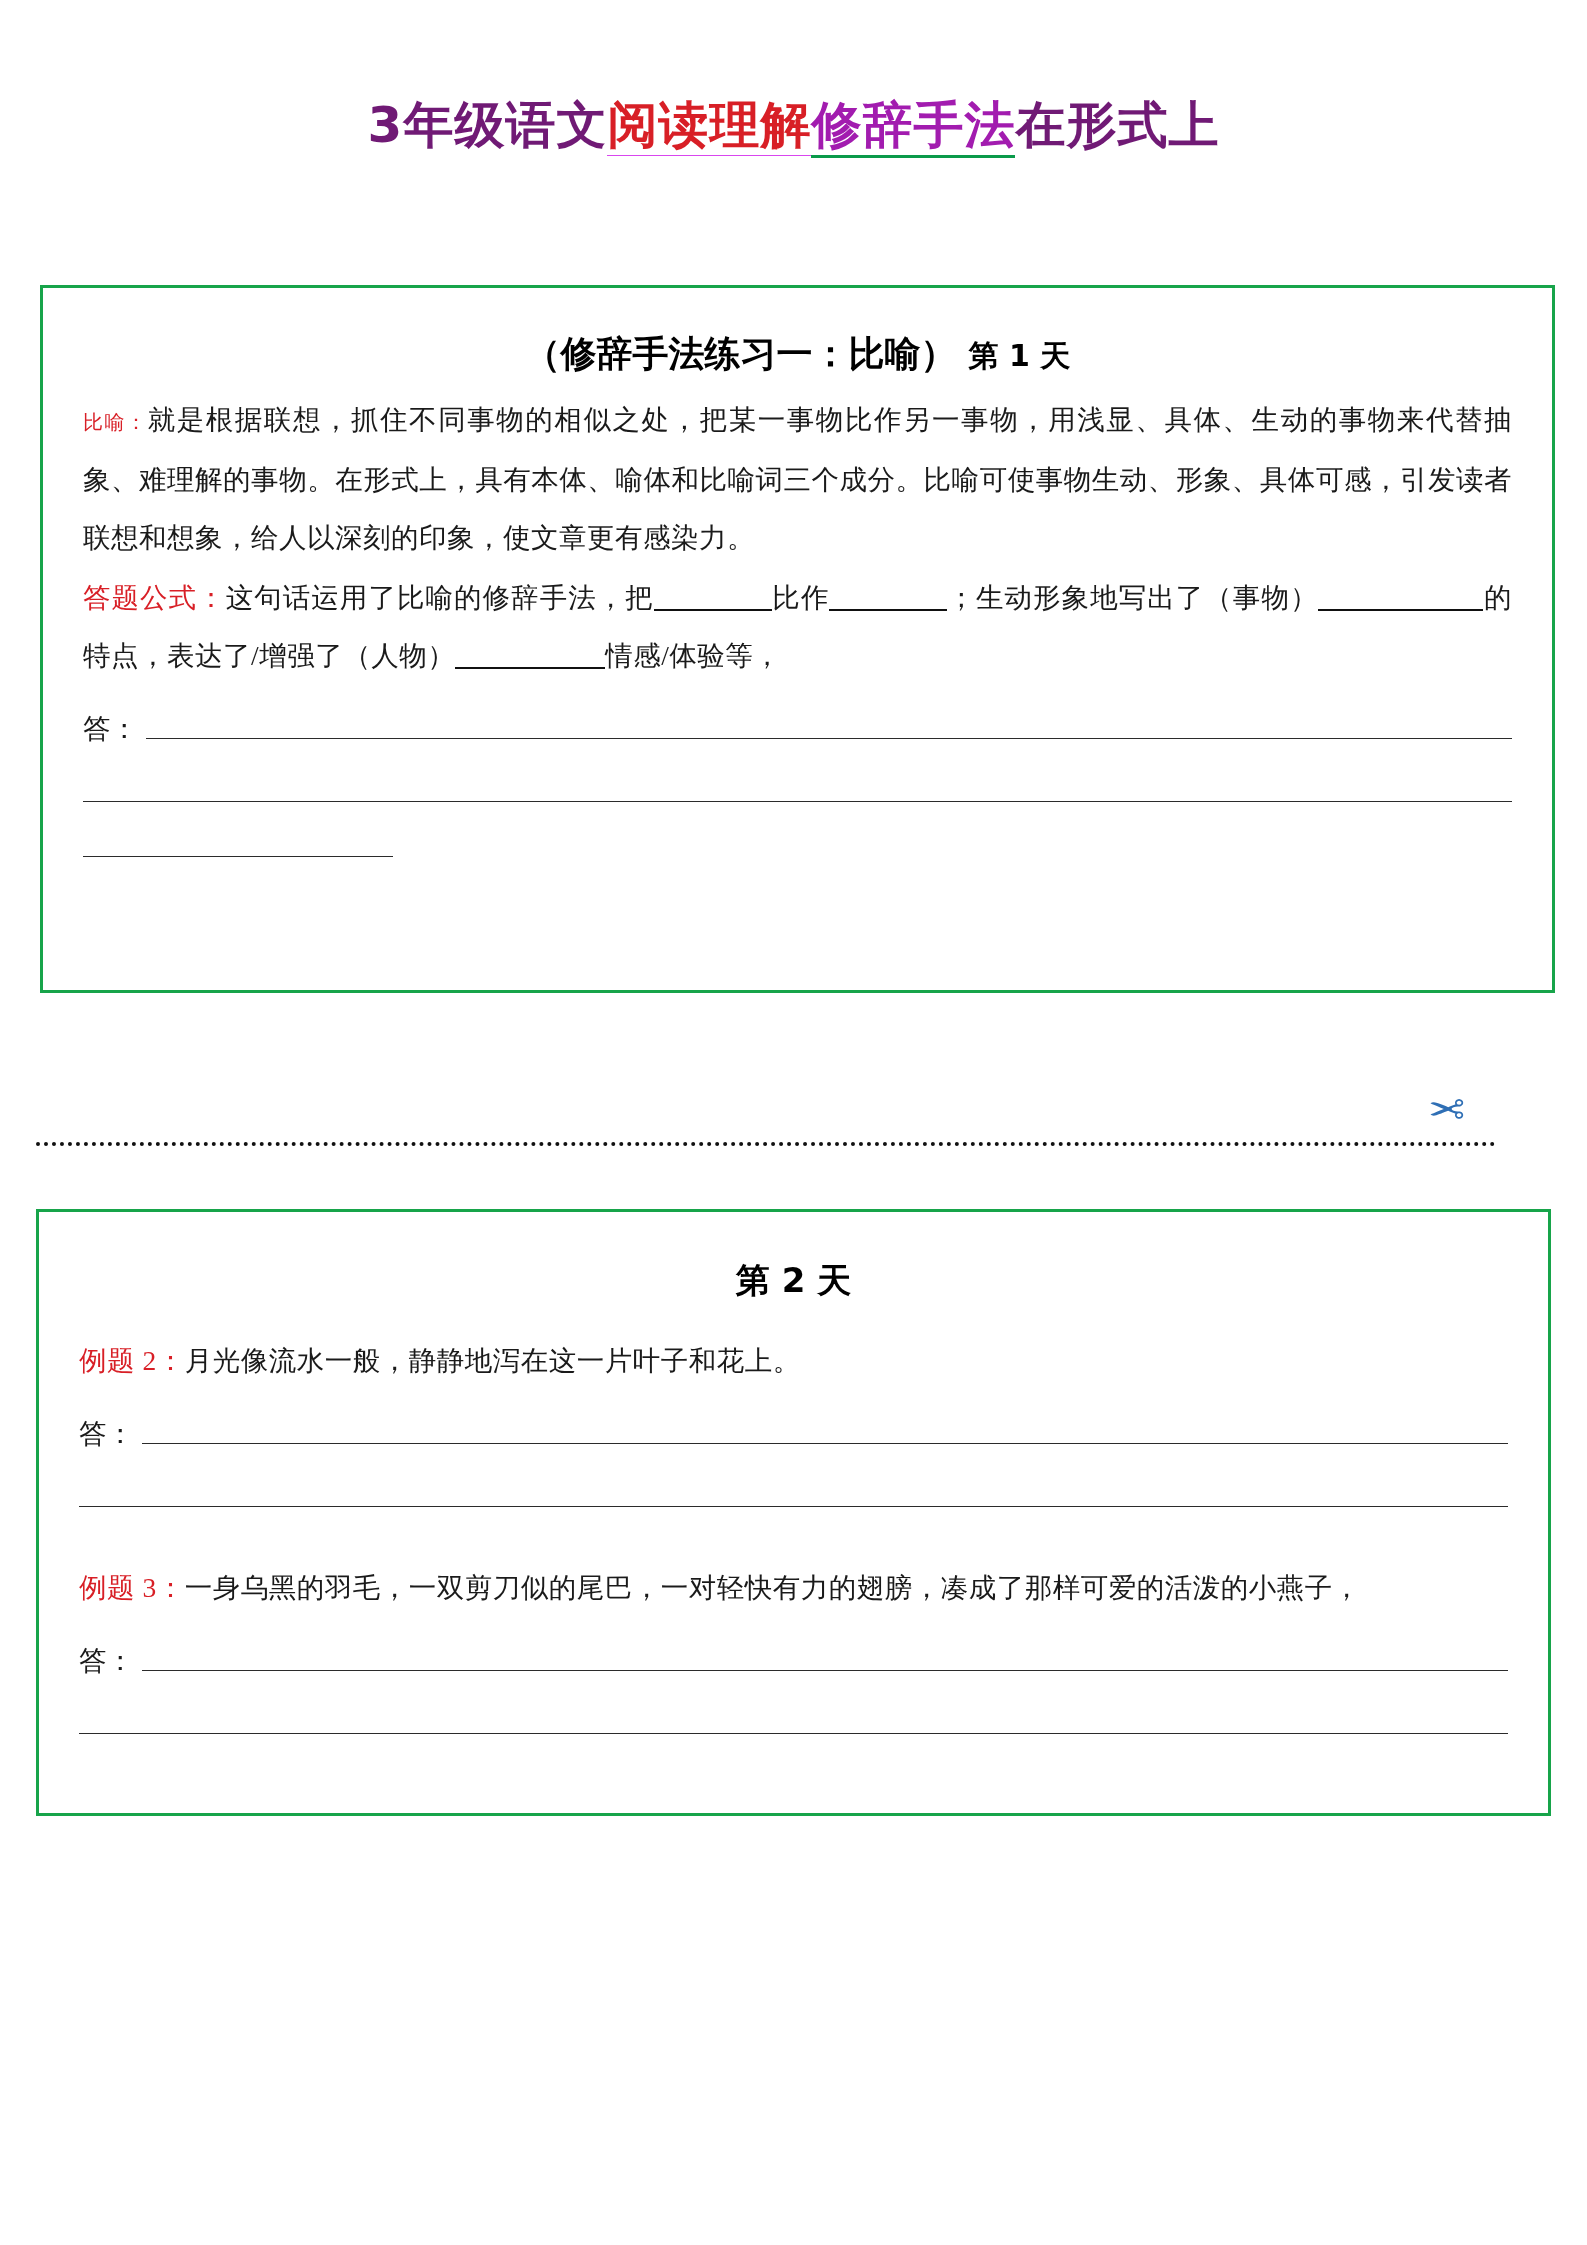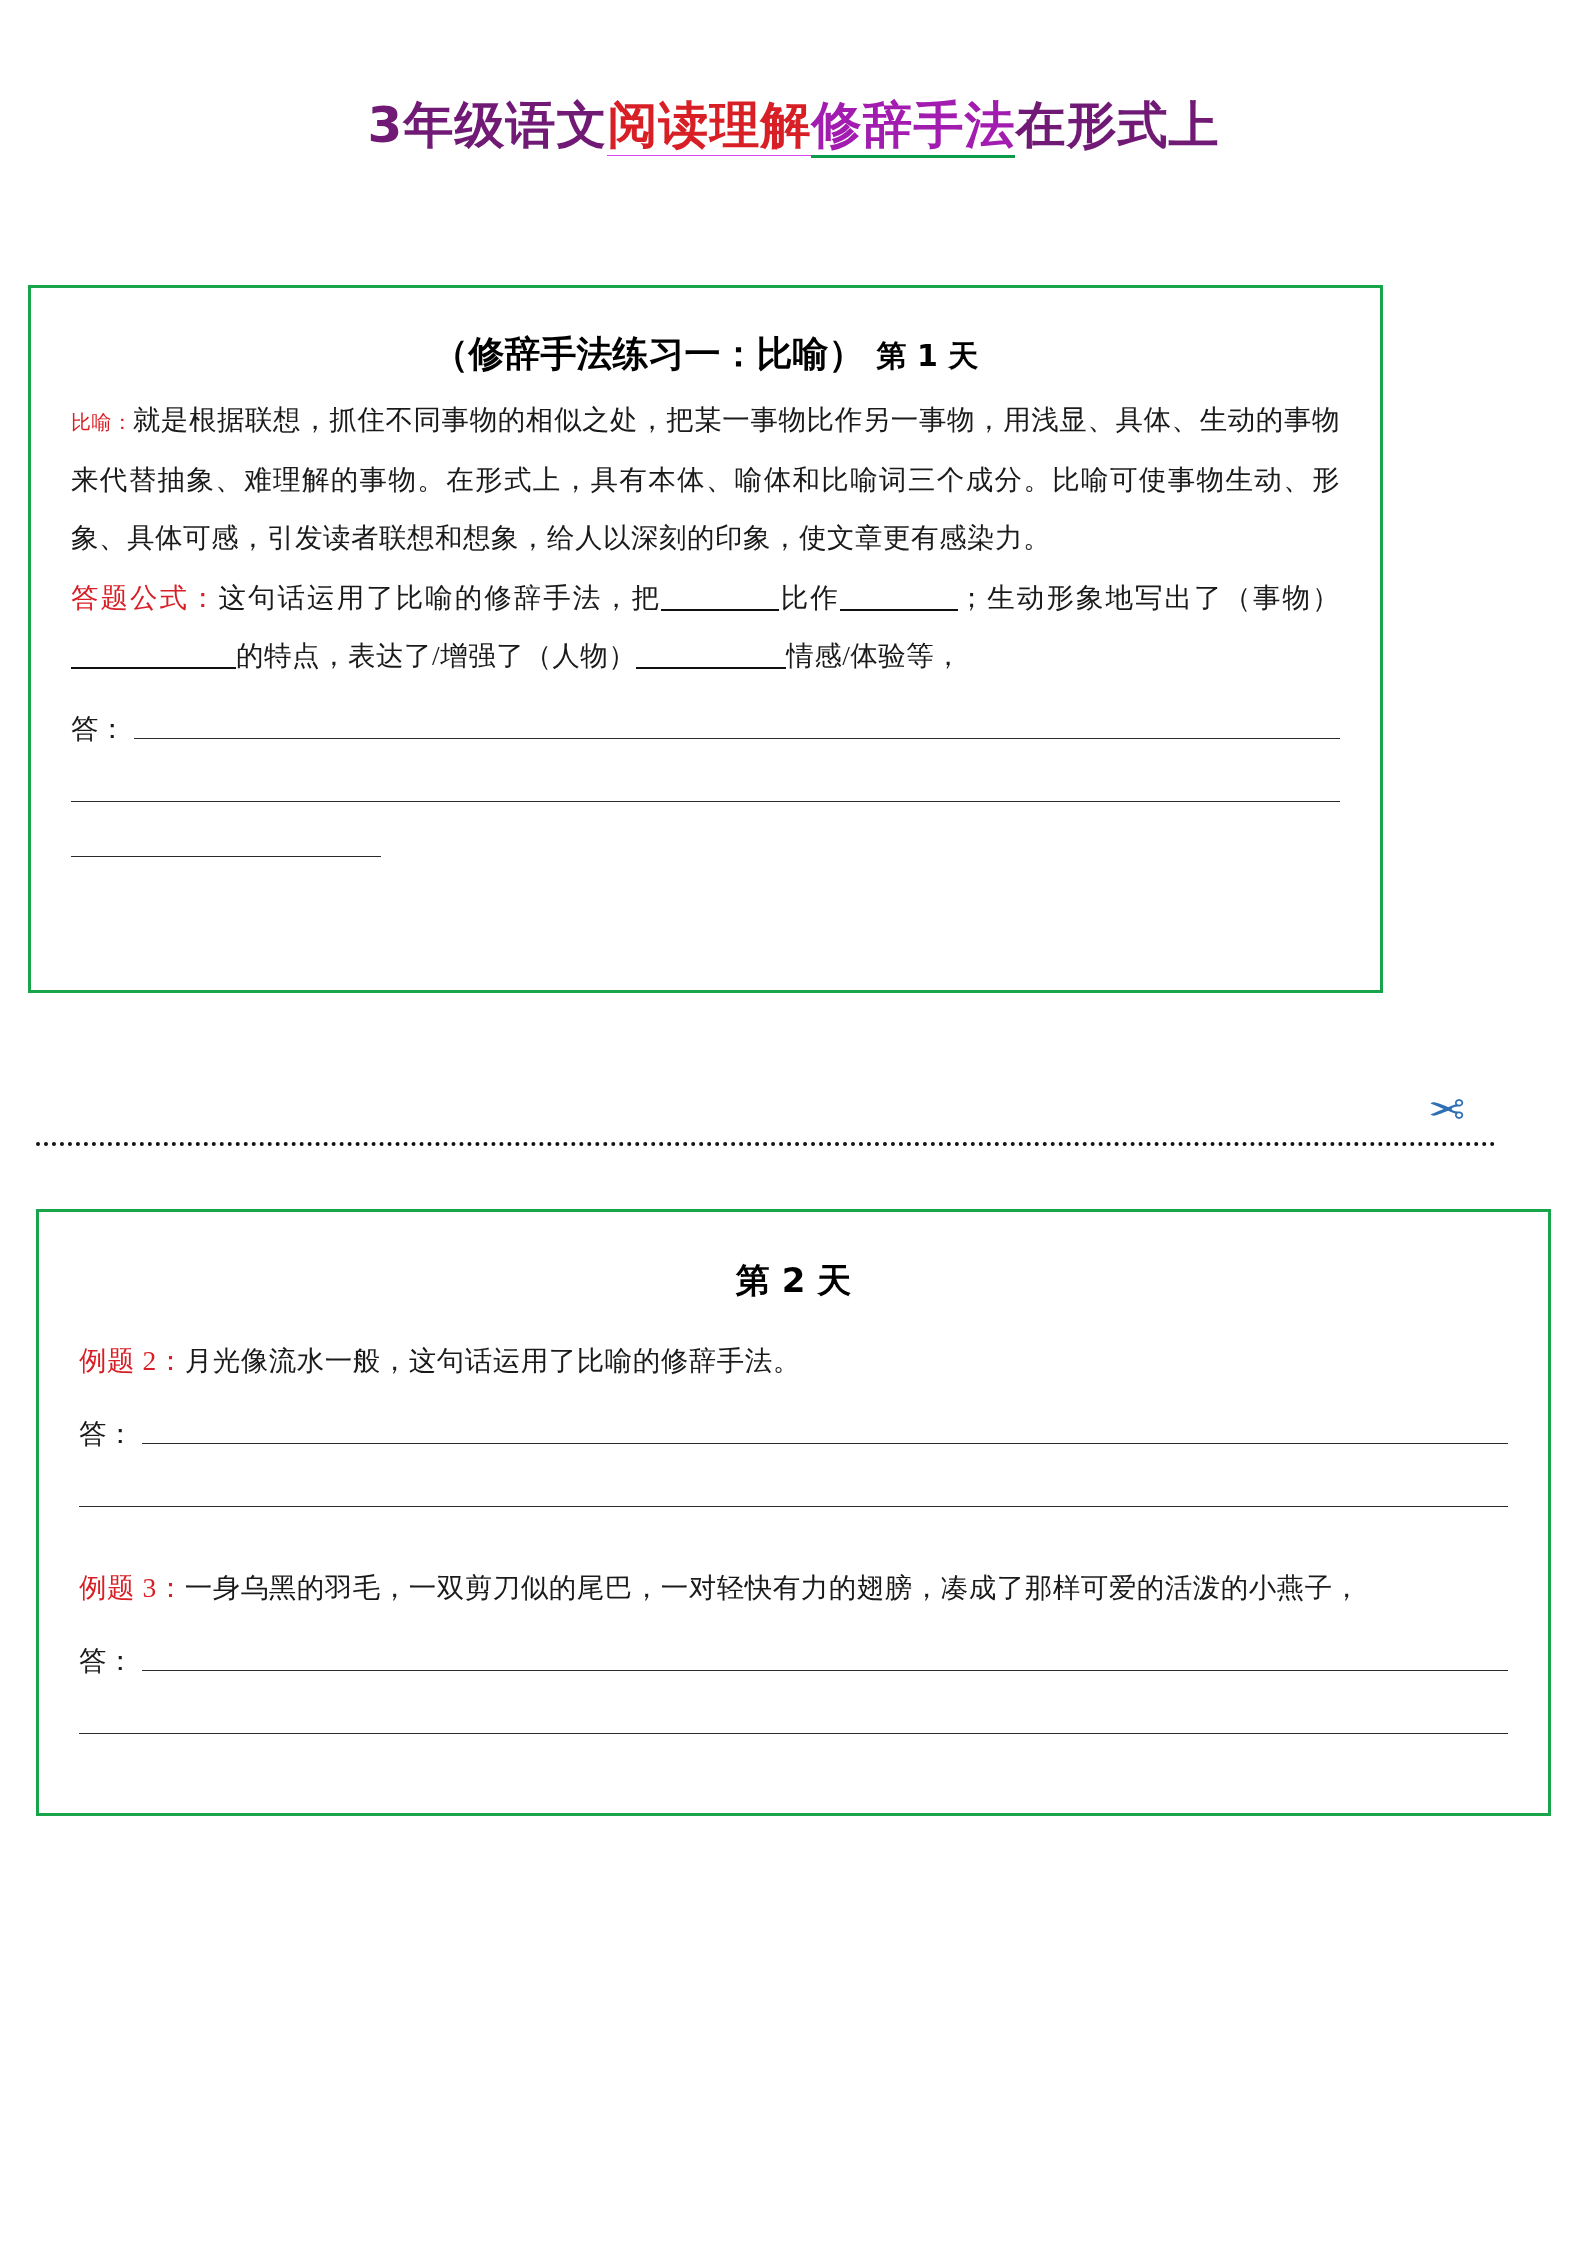--- a/index.html
+++ b/index.html
@@ -49,23 +49,23 @@
   }
 
   
   .box {
     position: absolute;
     border: 3px solid #17a44a;
     box-sizing: border-box;
     background: #fff;
   }
   #box1 {
-    left: 28px;
+    left: 40px;
     top: 203px;
-    width: 1355px;
+    width: 1515px;
     height: 708px;
   }
   #box2 {
     left: 36px;
     top: 1127px;
     width: 1515px;
     height: 607px;
   }
   .box-inner {
     padding: 20px 40px 0 40px;
@@ -202,21 +202,21 @@
   </div>
 
   <div class="scissors">✂</div>
   <div class="cutline"></div>
 
   <div class="box" id="box2">
     <div class="box-inner">
       <div class="day-head">第 2 天</div>
 
       <div class="para">
-        <span class="lbl-red">例题 2：</span><span>月光像流水一般，这句话运用了比喻的修辞手法。</span>
+        <span class="lbl-red">例题 2：</span><span>月光像流水一般，静静地泻在这一片叶子和花上。</span>
       </div>
 
       <div class="ans-row">
         <span class="ans-label">答：</span>
         <span class="rule"></span>
       </div>
       <div class="rule-full"></div>
 
       <div class="para" style="margin-top:52px;">
         <span class="lbl-red">例题 3：</span><span>一身乌黑的羽毛，一双剪刀似的尾巴，一对轻快有力的翅膀，凑成了那样可爱的活泼的小燕子，</span>

